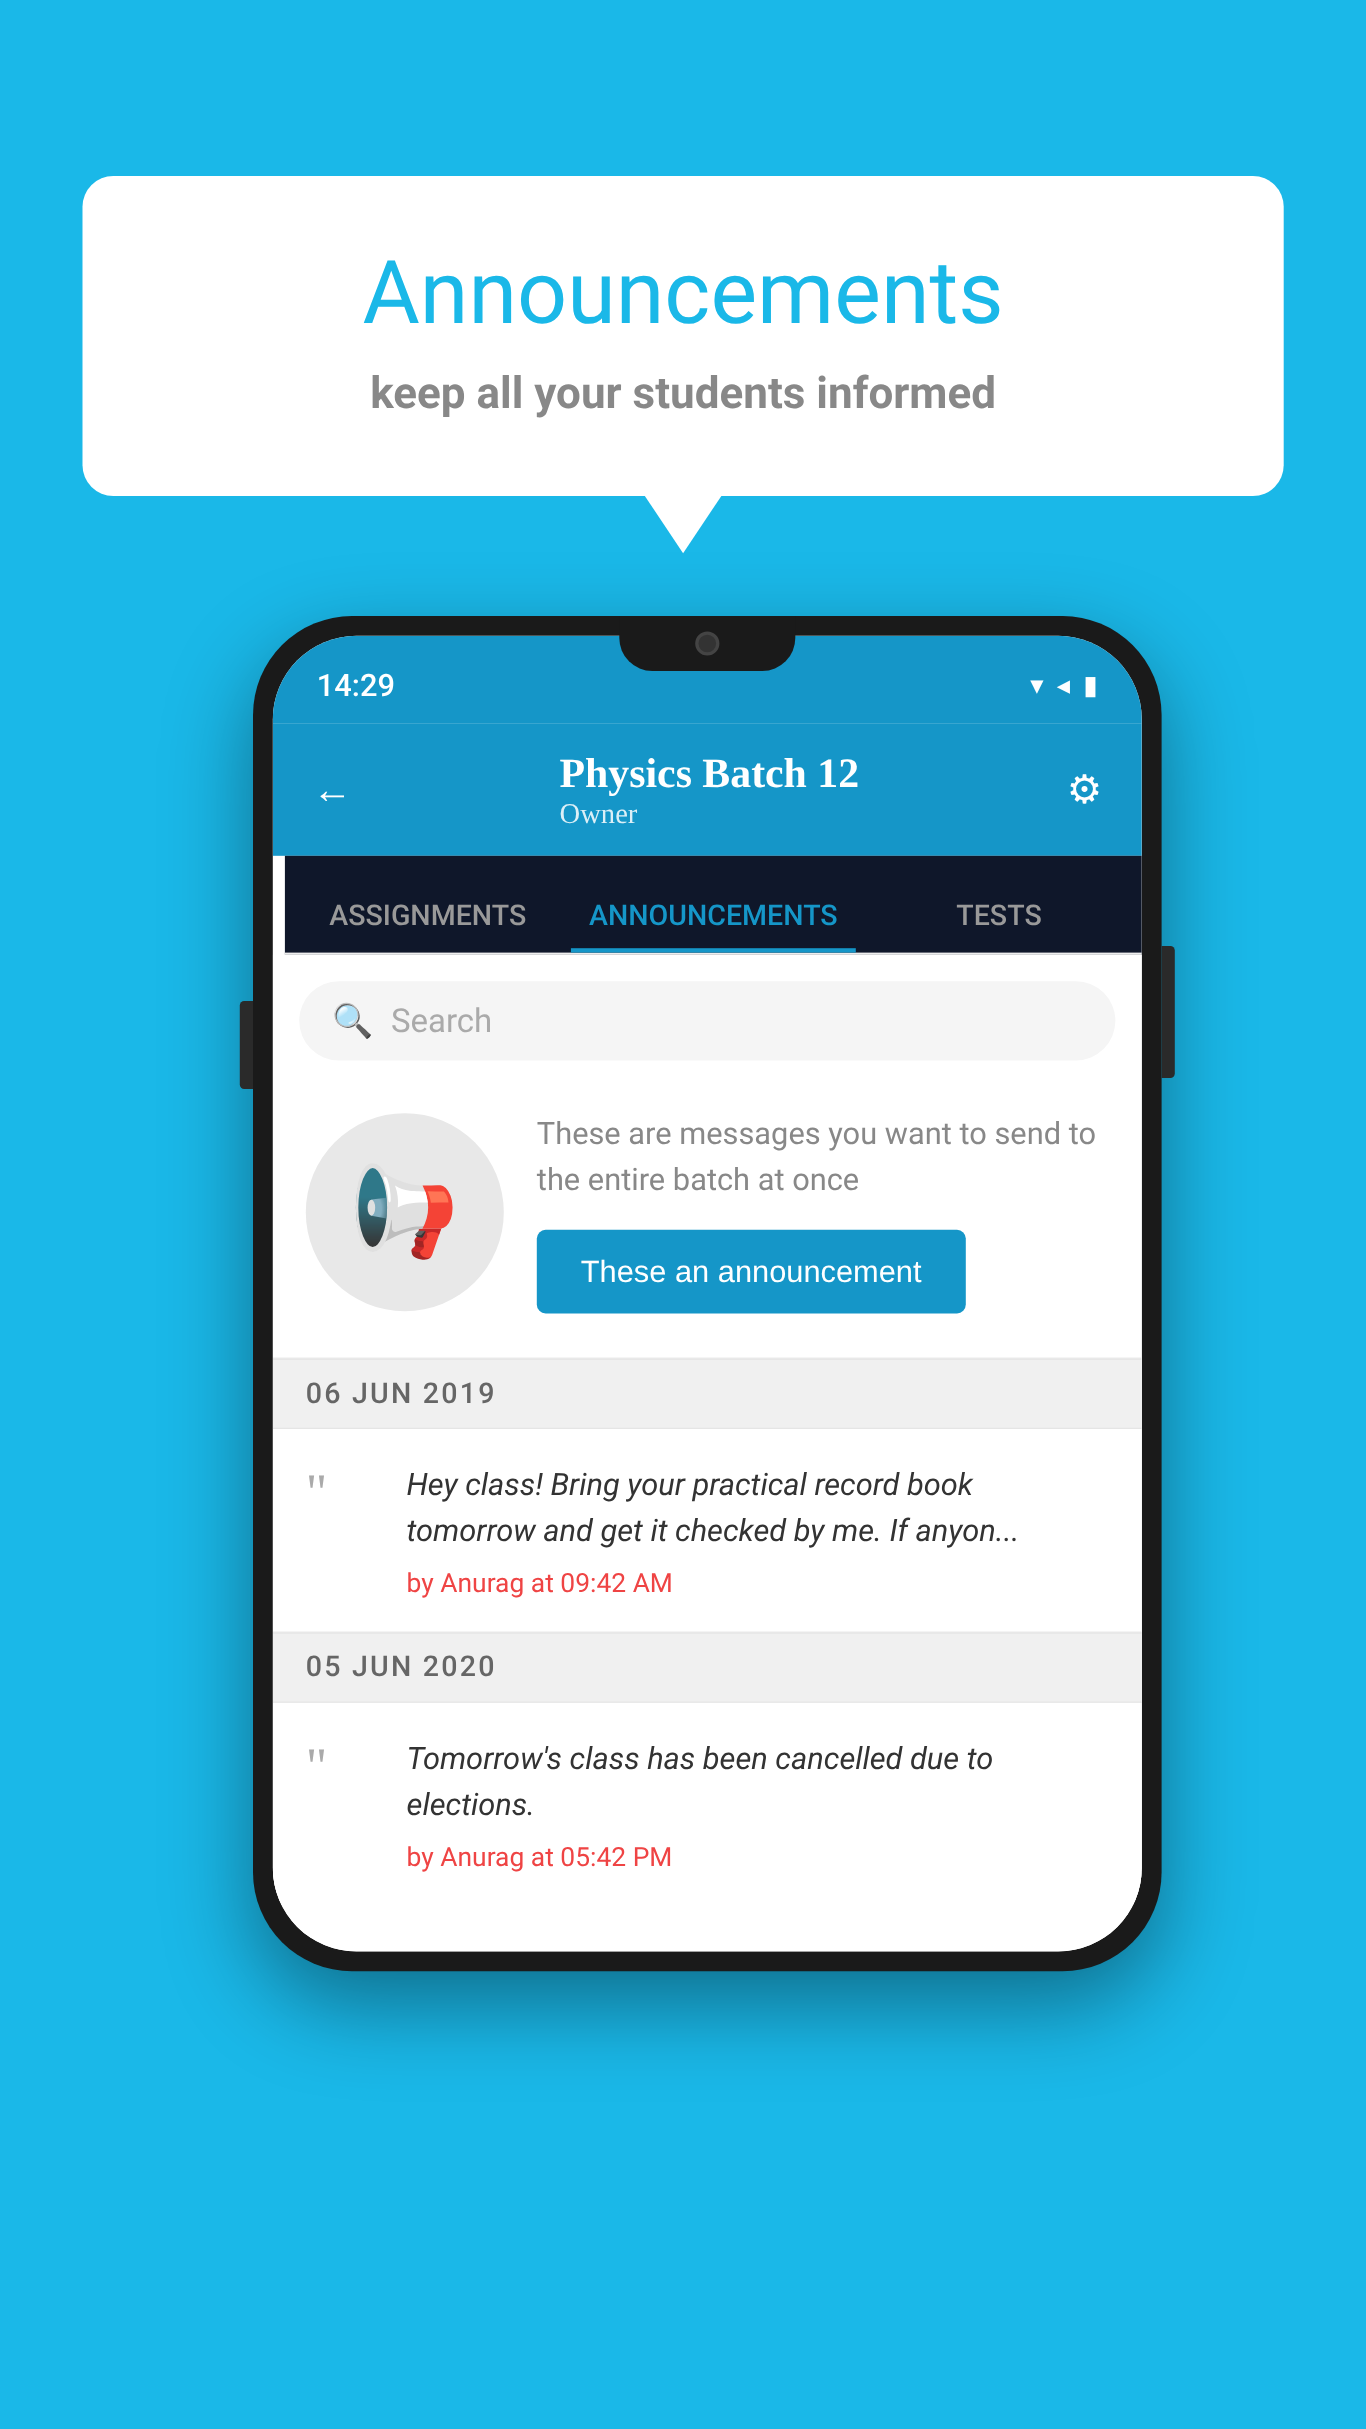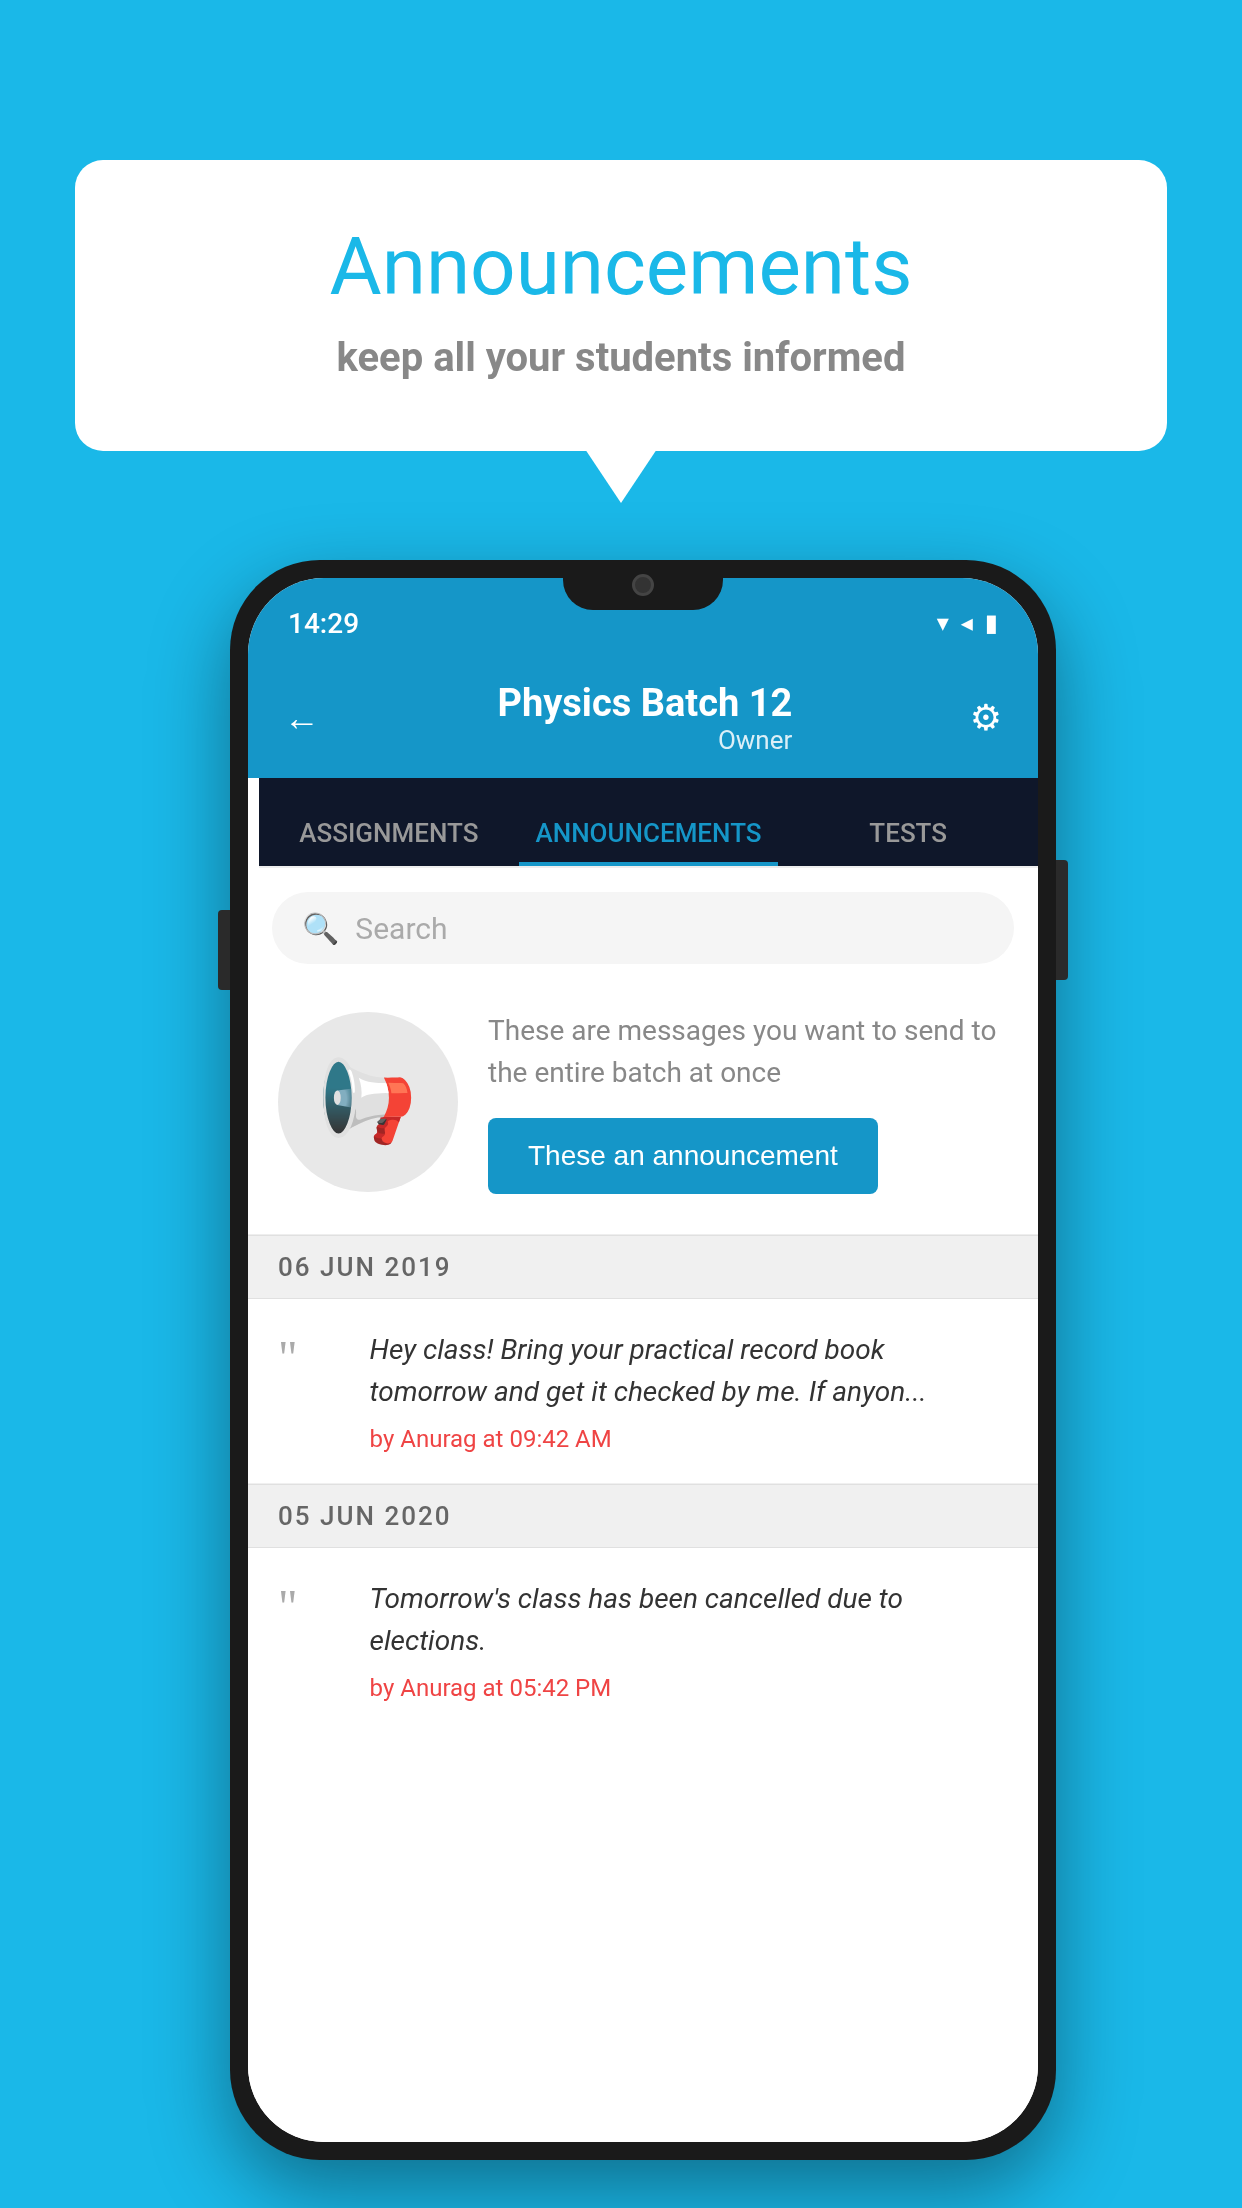--- a/index.html
+++ b/index.html
@@ -59,21 +59,21 @@
       font-weight: 700;
     }
 
     
     .phone-container {
       position: absolute;
       top: 560px;
       left: 50%;
       transform: translateX(-50%);
       width: 870px;
-      height: 1600px;
+      height: 1232px;
       padding-left: 44px;
     }
 
     .phone-outer {
       width: 100%;
       height: 100%;
       background: #1a1a1a;
       border-radius: 90px;
       padding: 18px;
       position: relative;
@@ -174,21 +174,22 @@
       padding: 0 36px;
     }
 
     .back-arrow {
       color: white;
       font-size: 36px;
       cursor: pointer;
     }
 
     .header-center {
-      text-align: right;
+      text-align: left;
+      font-family: Liberation Serif, serif;
     }
 
     .header-title {
       color: white;
       font-size: 38px;
       font-weight: 700;
     }
 
     .header-subtitle {
       color: rgba(255,255,255,0.85);

